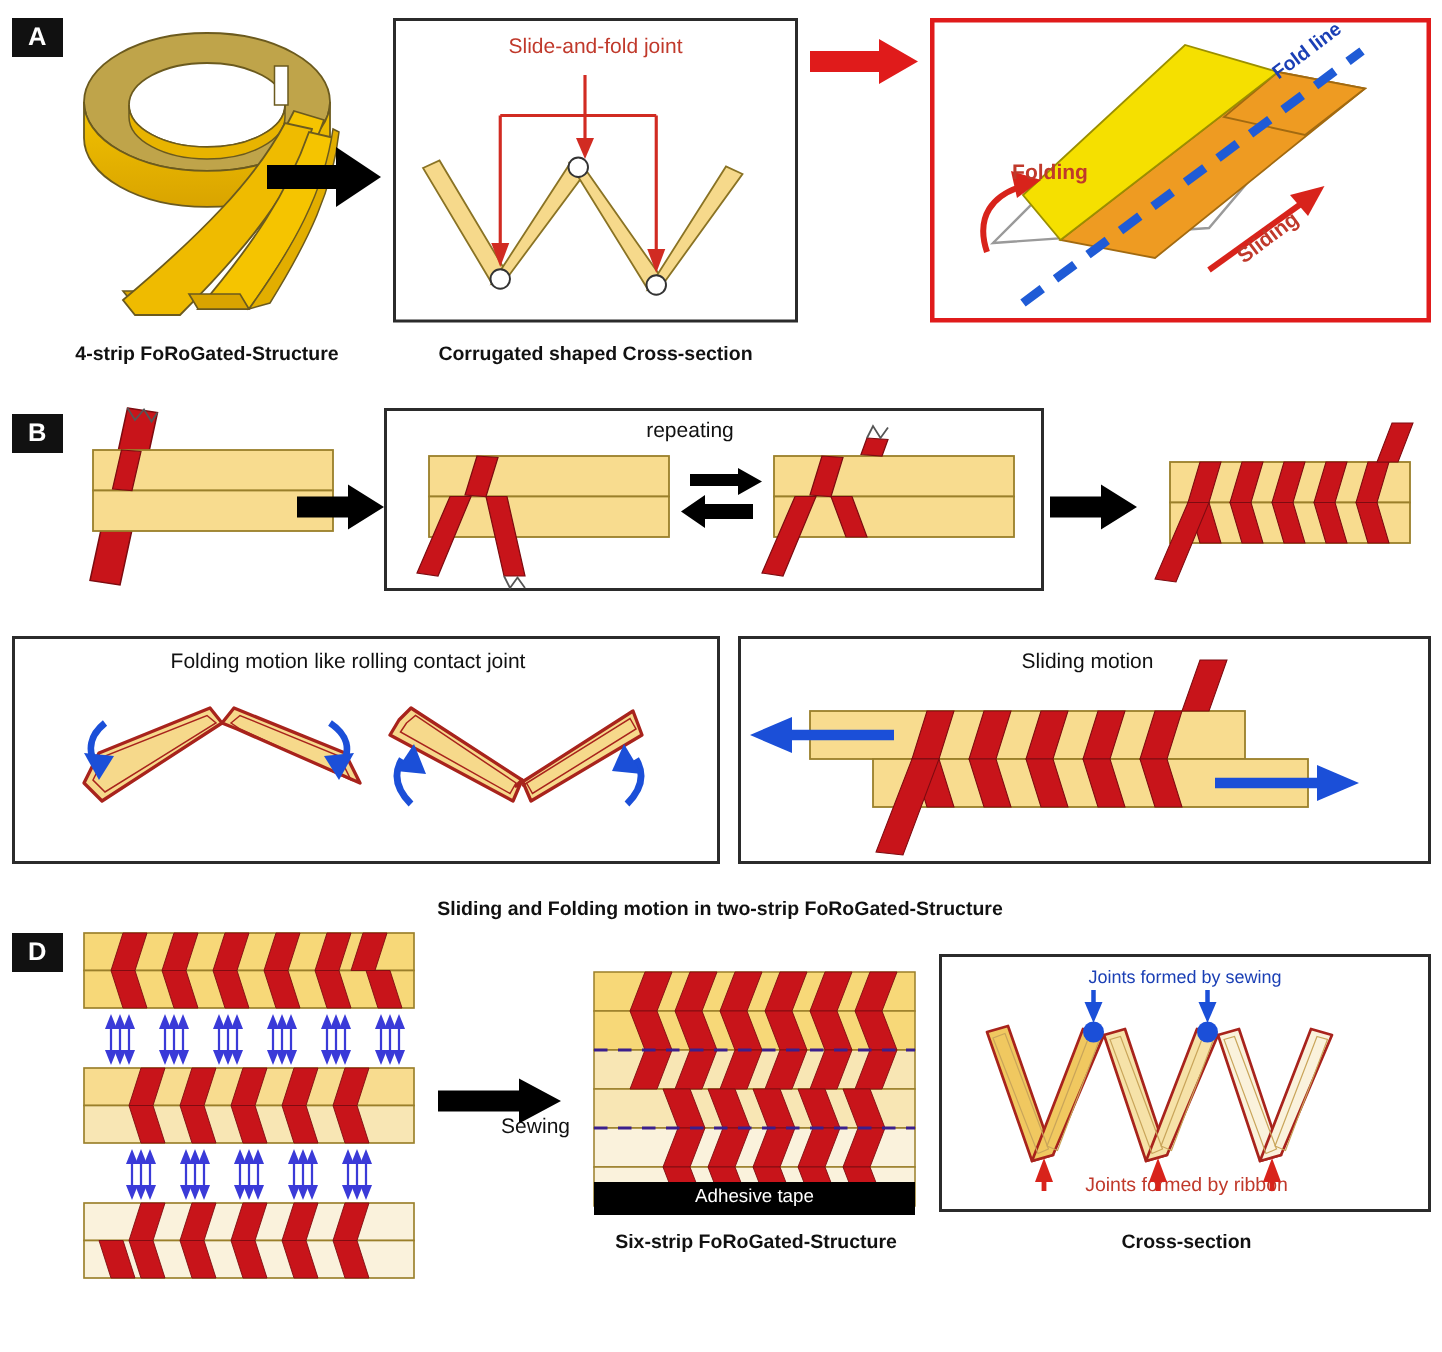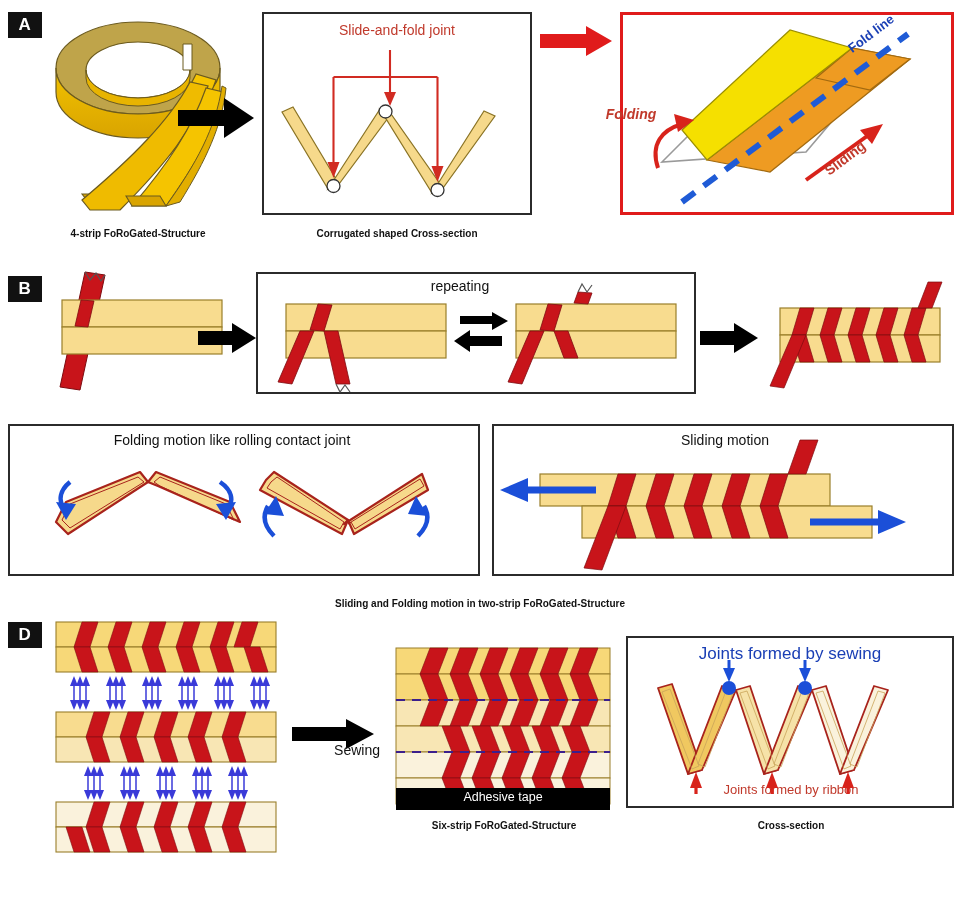--- a/index.html
+++ b/index.html
@@ -4,21 +4,21 @@
 <style>
   html,body{margin:0;padding:0;background:#ffffff;}
   body{width:961px;height:901px;position:relative;overflow:hidden;
        font-family:"Liberation Sans",sans-serif;color:#111;}
   .fig{position:absolute;left:0;top:0;width:961px;height:901px;}
   .panel-label{position:absolute;background:#111;color:#fff;font-weight:bold;
      font-size:17px;display:flex;align-items:center;justify-content:center;
      width:34px;height:26px;letter-spacing:.5px;}
   .frame{position:absolute;border:2px solid #2b2b2b;background:#fff;box-sizing:border-box;}
   .frame.red{border:3px solid #e01b1b;}
-  .cap{position:absolute;font-weight:bold;font-size:10px;text-align:center;color:#111;}
+  .cap{position:absolute;font-weight:bold;font-size:13px;text-align:center;color:#111;}
   .sub{position:absolute;font-size:14px;text-align:center;color:#111;}
   .lbl-red{position:absolute;font-size:14px;color:#c0392b;text-align:center;}
   .lbl-blue{position:absolute;font-size:13px;color:#1a3fb5;text-align:center;}
   svg{position:absolute;left:0;top:0;overflow:visible;}
   .nowrap{white-space:nowrap;}
 </style>
 </head>
 <body>
 
 <div class="fig">
@@ -111,21 +111,21 @@
     <g stroke="#D8231B" stroke-width="4" fill="none">
       <path d="M186,168 L250,122"></path>
     </g>
     <polygon points="263,112 240,118 252,132" fill="#D8231B"></polygon>
 
     <path d="M38,156 C30,132 42,118 62,112" stroke="#D8231B" stroke-width="4" fill="none"></path>
     <polygon points="74,108 54,102 58,120" fill="#D8231B"></polygon>
   </svg>
 
   <div class="lbl-blue" style="left:826px;top:26px;width:90px;transform:rotate(-37deg);color:#1A3FB5;font-weight:600;">Fold line</div>
-  <div class="lbl-red" style="left:591px;top:106px;width:80px;font-weight:600;font-style:italic;">Folding</div>
+  <div class="lbl-red" style="left:660px;top:106px;width:80px;font-weight:600;">Folding</div>
   <div class="lbl-red" style="left:810px;top:150px;width:70px;transform:rotate(-37deg);font-weight:600;">Sliding</div>
 
 
   <div class="panel-label" style="left:8px;top:276px;">B</div>
 
   <svg width="200" height="130" style="left:30px;top:272px;">
     <polygon points="55,0 75,3 50,118 30,115" fill="#C8141A" stroke="#7d0b10" stroke-width="1"></polygon>
     <path d="M55,0 L60,8 L66,1 L71,9 L75,3" fill="none" stroke="#555" stroke-width="1.2"></path>
     <rect x="32" y="28" width="160" height="27" fill="#F8DC8F" stroke="#9a7f2a" stroke-width="1.2"></rect>
     <rect x="32" y="55" width="160" height="27" fill="#F8DC8F" stroke="#9a7f2a" stroke-width="1.2"></rect>
@@ -489,21 +489,21 @@
     <line x1="0" y1="52" x2="214" y2="52" stroke="#3B1F8C" stroke-width="2" stroke-dasharray="9 7"></line>
     <line x1="0" y1="104" x2="214" y2="104" stroke="#3B1F8C" stroke-width="2" stroke-dasharray="9 7"></line>
 
     <rect x="0" y="140" width="214" height="22" fill="#000"></rect>
   </svg>
   <div style="position:absolute;left:396px;top:790px;width:214px;text-align:center;color:#fff;font-size:12.5px;">Adhesive tape</div>
 
   <div class="cap" style="left:376px;top:820px;width:256px;">Six-strip FoRoGated-Structure</div>
 
   <div class="frame" style="left:626px;top:636px;width:328px;height:172px;"></div>
-  <div class="lbl-blue" style="left:660px;top:644px;width:260px;font-size:17px;">Joints formed by sewing</div>
+  <div class="lbl-blue" style="left:660px;top:644px;width:260px;font-size:12px;">Joints formed by sewing</div>
   <div class="lbl-red" style="left:666px;top:782px;width:250px;font-size:13px;">Joints formed by ribbon</div>
 
   <svg width="328" height="172" style="left:626px;top:636px;">
     <g stroke="#A8231C" stroke-width="1.8" stroke-linejoin="round">
       <polygon points="32,52 46,48 76,134 62,138" fill="#F0C860"></polygon>
       <polygon points="76,134 62,138 96,50 110,54" fill="#F0C860"></polygon>
       <polygon points="110,54 124,50 152,134 138,138" fill="#F6E2A8"></polygon>
       <polygon points="152,134 138,138 172,50 186,54" fill="#F6E2A8"></polygon>
       <polygon points="186,54 200,50 228,134 214,138" fill="#FAF2DC"></polygon>
       <polygon points="228,134 214,138 248,50 262,54" fill="#FAF2DC"></polygon>

